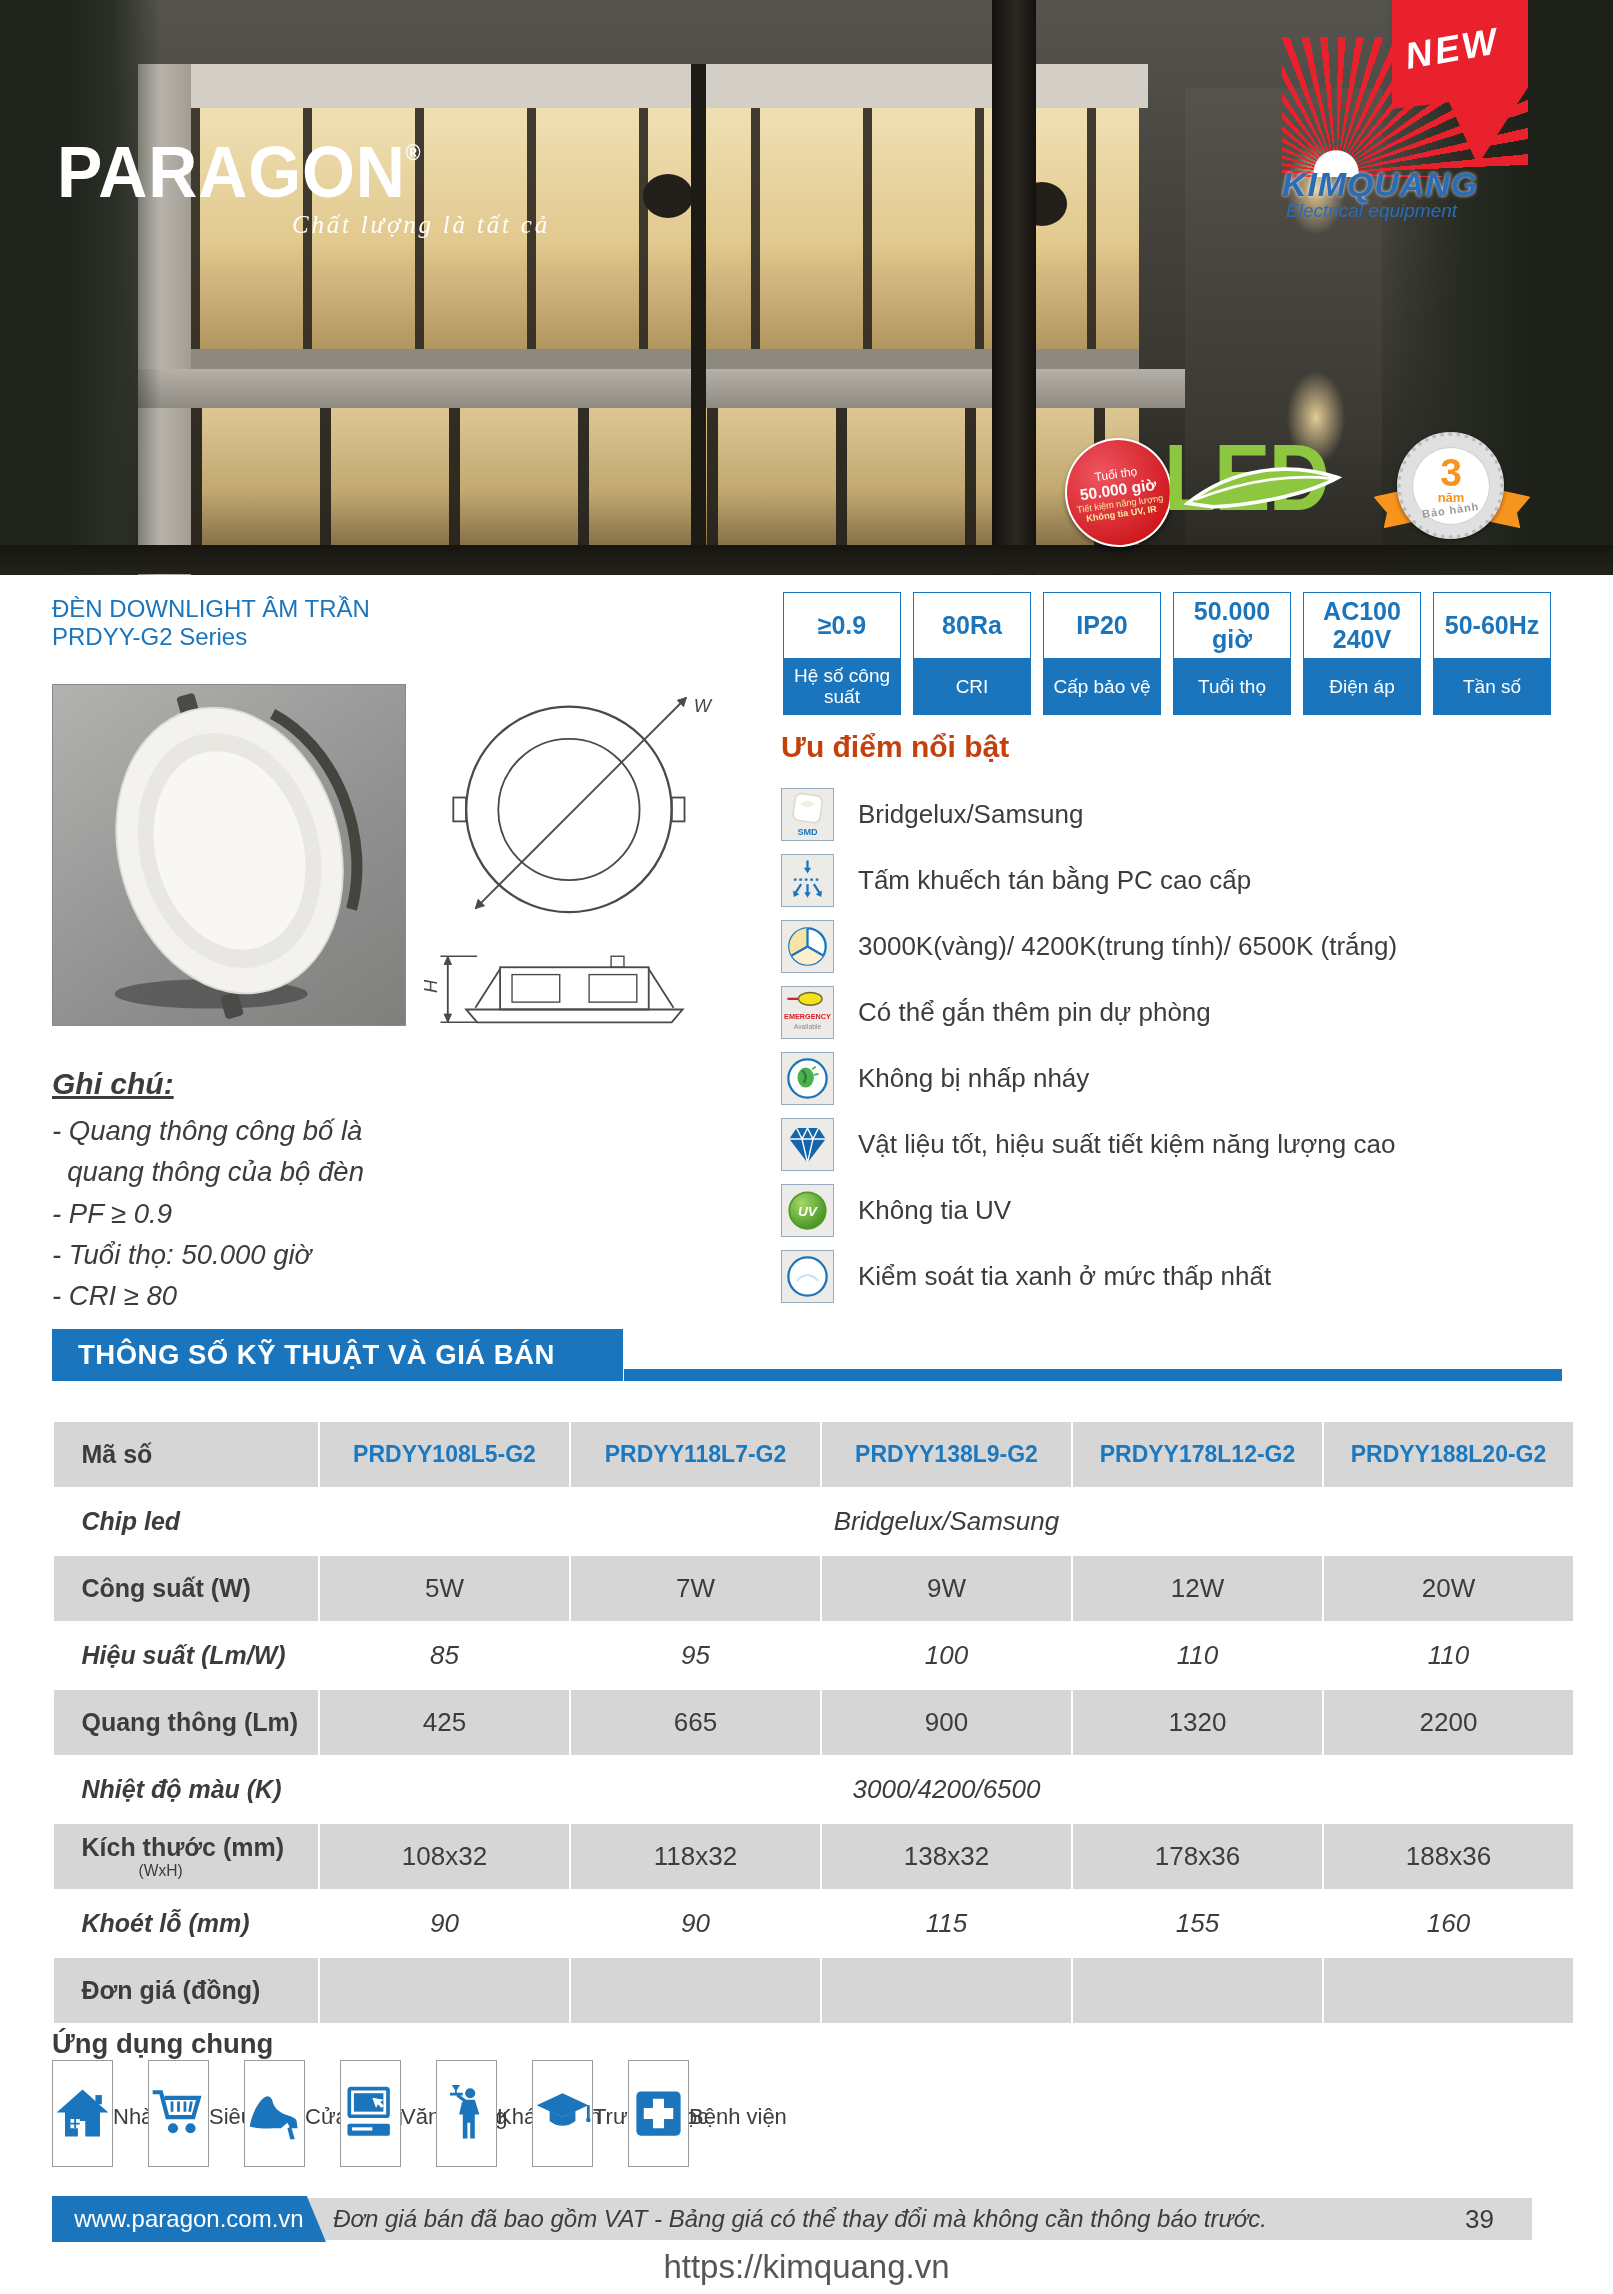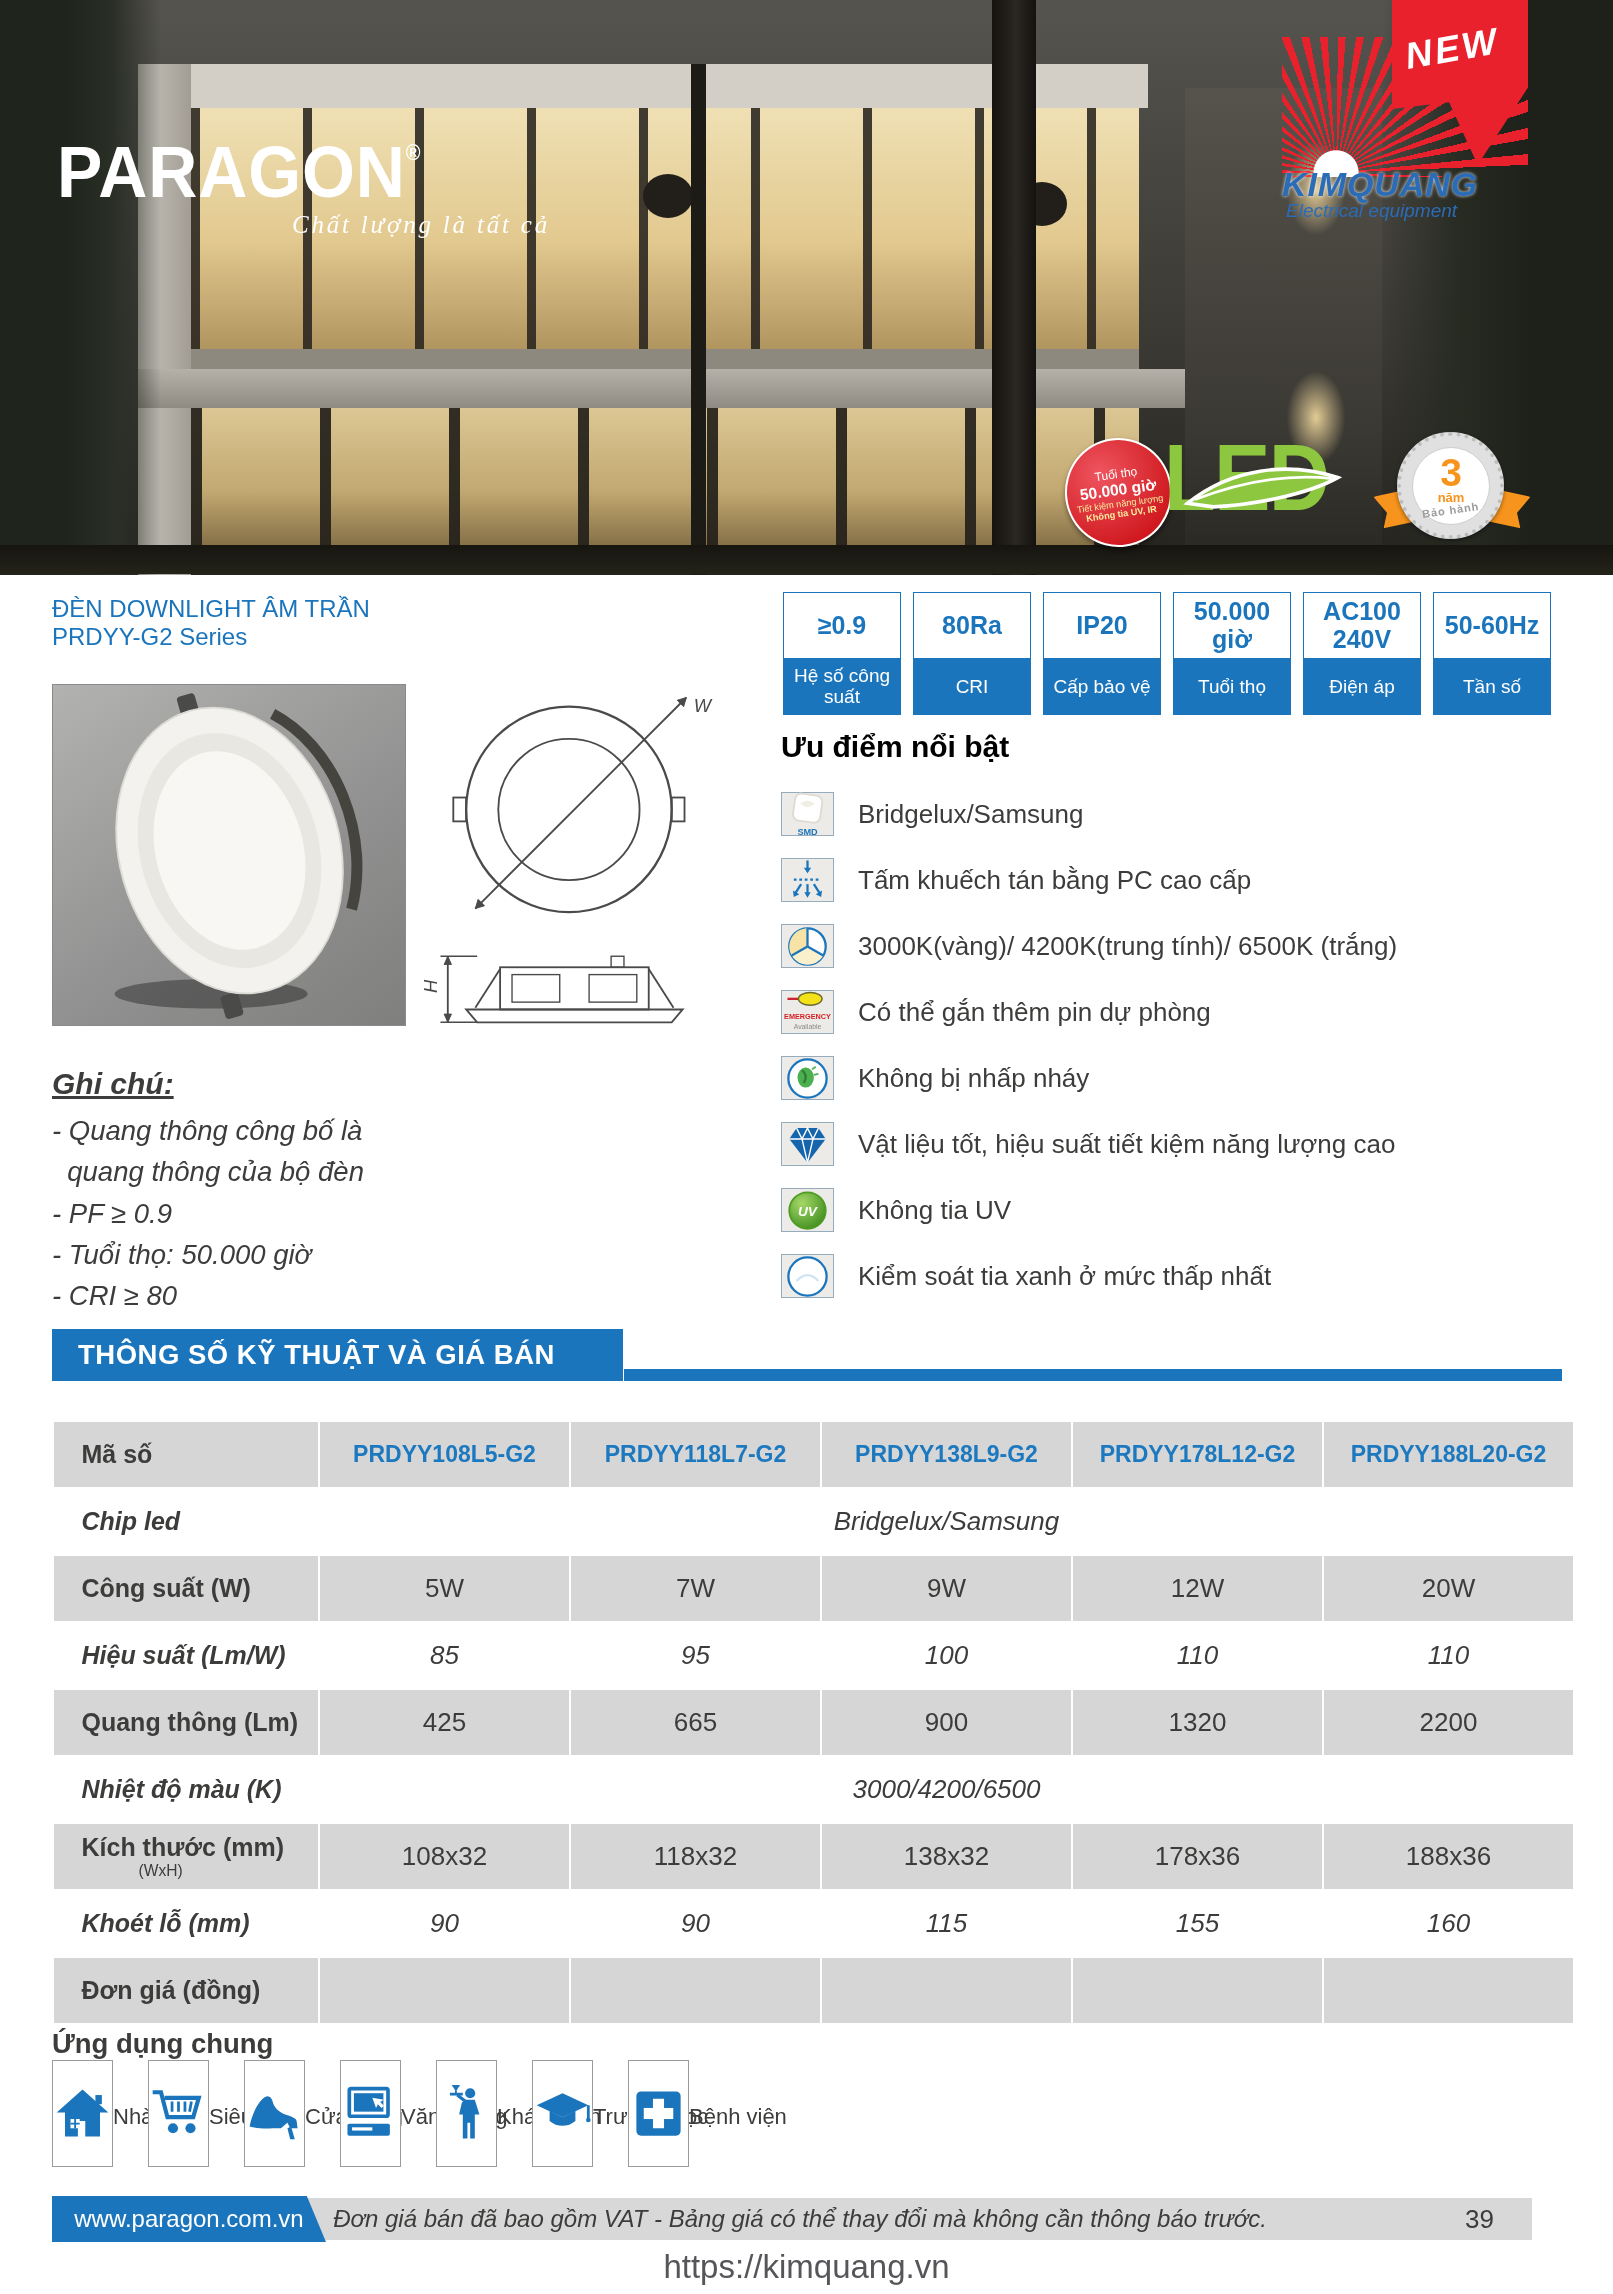--- a/index.html
+++ b/index.html
@@ -81,24 +81,24 @@
      display:flex;align-items:center;justify-content:center;text-align:center;padding:2.8px 1.8px;}
 
   .photo{left:52px;top:684px;width:354px;height:342px;border:0.9px solid #8a8a8a;box-sizing:border-box;
      background:linear-gradient(145deg,#b2b2b0,#909090 60%,#7f7f7d);}
   .drawing{left:422px;top:681px;}
 
   .notes{left:52px;top:1067px;font-style:italic;color:#3C3C3B;}
   .notes .nh{font-size:30px;font-weight:bold;text-decoration:underline;margin-bottom:9px;}
   .notes .ni{font-size:27.5px;line-height:1.5;white-space:pre;}
 
-  .feat-head{left:781px;top:730px;color:#000000;font-size:30px;font-weight:bold;}
+  .feat-head{left:781px;top:730px;color:#c2410c;font-size:30px;font-weight:bold;}
   .features{left:781px;top:781px;display:flex;flex-direction:column;}
   .frow{display:flex;align-items:center;height:66px;gap:24px;}
-  .fico{width:53px;height:44px;background:#ECEBE7;border:1.8px solid #97ABBF;box-sizing:border-box;
+  .fico{width:53px;height:53px;background:#ECEBE7;border:1.8px solid #97ABBF;box-sizing:border-box;
         display:flex;align-items:center;justify-content:flex-end;flex:0 0 auto;}
   .flab{font-size:26px;color:#3C3C3B;}
 
   
   .banner{left:52px;top:1329px;width:571px;height:52px;background:#1B75BC;color:#fff;
      font-size:27.5px;font-weight:bold;letter-spacing:0.5px;line-height:52px;padding-left:26px;box-sizing:border-box;}
   .banner-ext{left:624px;top:1369px;width:938px;height:12px;background:#1B75BC;}
   .spec-table{position:absolute;left:52px;top:1420px;width:1509px;border-collapse:separate;
      border-spacing:2.8px;table-layout:fixed;}
   .spec-table td{height:63px;}

